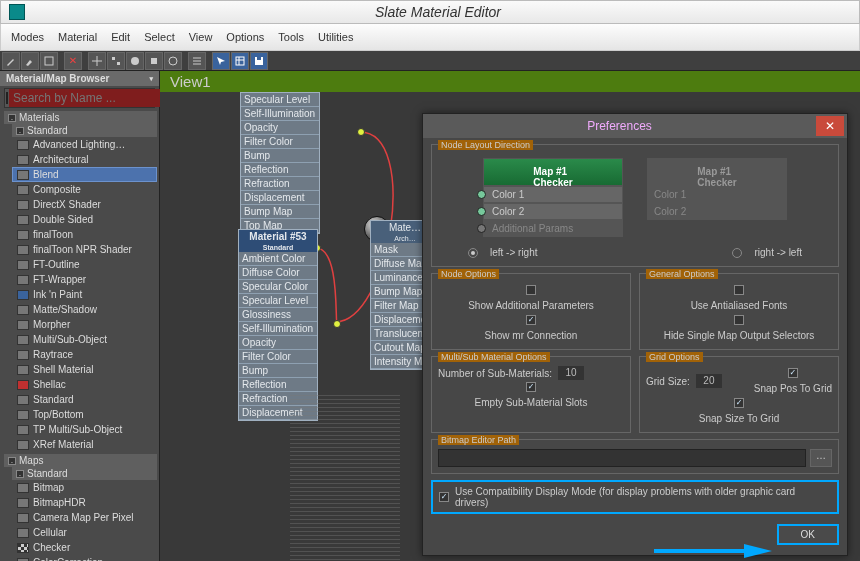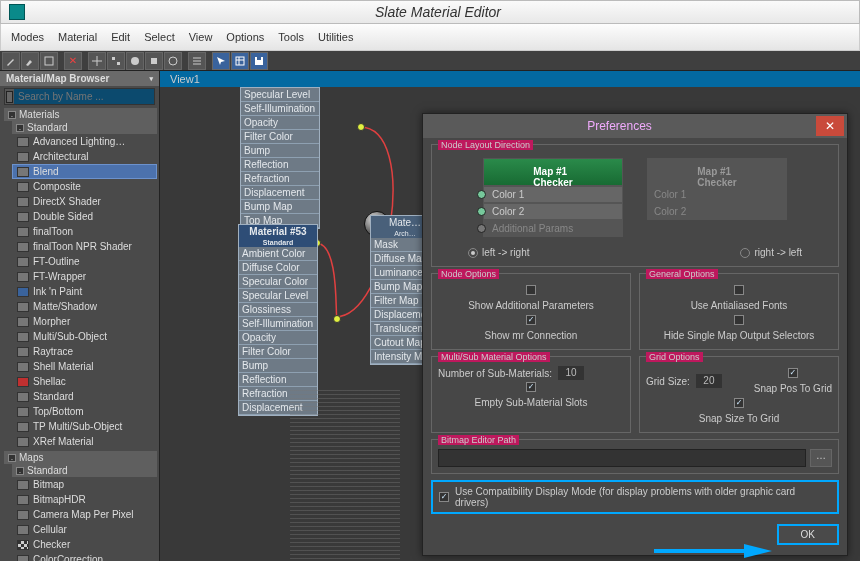--- a/index.html
+++ b/index.html
@@ -23,73 +23,73 @@
 .tsep { width: 4px; height: 18px; }
 
 
 .workspace { display: flex; height: calc(100% - 62px); background: #3a3a3a; }
 
 
 .browser { width: 160px; background: #4a4a4a; border-right: 1px solid #222; display: flex; flex-direction: column; }
 .brow-title { background: #6a6a6a; color: #ddd; font-size: 10px; font-weight: bold; padding: 2px 6px; display: flex; align-items: center; justify-content: space-between; }
 .brow-title .arrow { font-size: 7px; }
 .search-row { display: flex; align-items: center; background: #555; margin: 2px 4px; border: 1px solid #333; }
-.search-row input { flex: 1; background: #0c4a6e; color: #bbb; border: none; padding: 2px 4px; font-size: 10px; outline: none; }
+.search-row input { flex: 1; background: #7f1d1d; color: #bbb; border: none; padding: 2px 4px; font-size: 12px; outline: none; }
 .search-row .mini { width: 12px; height: 12px; background: #666; border: 1px solid #222; margin: 0 1px; }
 .tree { flex: 1; overflow: hidden; }
 .tree-group { margin: 1px 2px 1px 4px; color: #ddd; font-size: 9px; }
 .tree-hdr { background: #5f5f5f; padding: 1px 4px; display: flex; align-items: center; gap: 3px; }
 .tree-hdr .pm { width: 8px; height: 8px; border: 1px solid #888; background: #333; font-size: 7px; line-height: 7px; text-align: center; color: #bbb; }
 .tree-list { margin: 0 0 2px 8px; }
 .tree-item { padding: 1px 4px; display: flex; align-items: center; gap: 4px; color: #ddd; font-size: 9px; white-space: nowrap; overflow: hidden; border: 1px solid transparent; }
 .tree-item.sel { background: #4c72ad; border: 1px solid #6c92cd; }
 .tree-item .sw { width: 12px; height: 10px; background: #777; border: 1px solid #333; flex-shrink: 0; }
 .tree-item .sw.red { background: #c03030; }
 .tree-item .sw.blue { background: #3a639c; }
 .tree-item .sw.chk { background-image: linear-gradient(45deg,#ccc 25%,transparent 25%,transparent 75%,#ccc 75%),linear-gradient(45deg,#ccc 25%,#333 25%,#333 75%,#ccc 75%); background-size: 6px 6px; background-position: 0 0,3px 3px; }
 
 
 .canvas-wrap { flex: 1; position: relative; background: #393939; }
-.canvas-title { background: #0369a1; color: #ccc; font-size: 11px; padding: 2px 10px; }
+.canvas-title { background: #4d7c0f; color: #ccc; font-size: 15px; padding: 2px 10px; }
 .node-canvas { position: relative; width: 100%; height: 100%; }
 .lines-fake { position: absolute; left: 130px; top: 300px; width: 110px; height: 240px; background-image: repeating-linear-gradient(0deg,#777 0 1px, transparent 1px 4px); opacity: .4; }
 .nodeblock { position: absolute; background: #6e7a86; border: 1px solid #a0b0c0; color: #e4e8ec; font-size: 8px; }
 .nodeblock .nh { padding: 1px 3px; border-bottom: 1px solid #8ea0b1; white-space: nowrap; overflow: hidden; }
 .nodeblock.sel .title { background: #2e4d76; font-weight: bold; }
 .nodeblock .title { background: #49607a; padding: 1px 3px; text-align: center; }
 .nodeblock .title.sub { font-size: 7px; }
 .plug { position: absolute; width: 8px; height: 8px; border-radius: 50%; background: #e0f040; border: 1px solid #333; }
 .sphere { position: absolute; width: 26px; height: 26px; border-radius: 50%; background: radial-gradient(circle at 35% 30%, #ddd, #666 55%, #222); border: 1px solid #111; }
 
 
 svg.wires { position: absolute; top: 0; left: 0; width: 100%; height: 100%; pointer-events: none; }
 
 
 .dialog { position: absolute; left: 422px; top: 113px; width: 426px; height: 443px; background: #474747; border: 1px solid #222; box-shadow: 0 0 8px rgba(0,0,0,.5); }
 .dlg-titlebar { height: 24px; background: #5a5a5a; display: flex; align-items: center; }
 .dlg-title { flex: 1; text-align: center; color: #f0abfc; font-size: 12px; }
 .dlg-close { width: 28px; height: 20px; background: #c94a3b; color: #fff; display: flex; align-items: center; justify-content: center; font-size: 12px; margin-right: 3px; }
 .dlg-body { padding: 6px 8px; color: #ccc; }
 .grp { border: 1px solid #666; margin-bottom: 6px; padding: 4px 6px 6px; position: relative; }
-.grp .legend { position: relative; top: -10px; left: 0; background: #be185d; display: inline-block; padding: 0 3px; color: #ccc; font-size: 9px; }
+.grp .legend { position: relative; top: -10px; left: 0; background: #a16207; display: inline-block; padding: 0 3px; color: #ccc; font-size: 9px; }
 .grp-inner { margin-top: -6px; }
 
 .layout-row { display: flex; gap: 24px; justify-content: center; padding: 4px 0; }
 .sample { width: 140px; }
 .sample-top { height: 28px; display: flex; align-items: center; gap: 4px; padding: 3px; border: 1px solid #555; color: #fff; font-size: 10px; font-weight: bold; flex-direction: column; }
 .sample-top.green { background: linear-gradient(#2a8a4a,#186b33); }
 .sample-top.gray { background: #555; color: #999; }
 .checker { width: 40px; height: 22px; background-image: linear-gradient(45deg,#fff 25%,transparent 25%,transparent 75%,#fff 75%),linear-gradient(45deg,#fff 25%,#000 25%,#000 75%,#fff 75%); background-size: 14px 14px; background-position: 0 0,7px 7px; }
 .slot { background: #666; border: 1px solid #555; padding: 2px 6px; font-size: 9px; display: flex; align-items: center; gap: 6px; color: #ccc; }
 .slot.dim { color: #888; background: #555; }
 .port { width: 9px; height: 9px; border: 1px solid #222; border-radius: 50%; background: #999; margin-left: -13px; }
 .slot .port { background: #76c89b; }
 .slot.dim .port { background: #777; }
 .radio-row { display: flex; justify-content: space-between; padding: 6px 30px 2px; }
-.radio-lbl { display: flex; gap: 4px; align-items: center; font-size: 9px; }
+.radio-lbl { display: flex; gap: 12px; align-items: center; font-size: 9px; }
 .radio { width: 10px; height: 10px; border-radius: 50%; border: 1px solid #888; position: relative; }
 .radio.on::after { content: ""; position: absolute; inset: 2px; background: #ccc; border-radius: 50%; }
 
 .opts-row { display: flex; gap: 8px; }
 .opts-row .grp { flex: 1; }
 .chk-row { display: flex; align-items: center; gap: 5px; font-size: 9px; padding: 2px 0; flex-direction: column; }
 .chk { width: 10px; height: 10px; border: 1px solid #888; background: #333; display: flex; align-items: center; justify-content: center; }
 .chk.on::after { content: "✓"; color: #cfeaff; font-size: 8px; line-height: 8px; }
 .numrow { display: flex; align-items: center; gap: 6px; font-size: 9px; }
 .numbox { width: 26px; height: 14px; border: 1px solid #333; background: #333; color: #bbb; text-align: center; }

